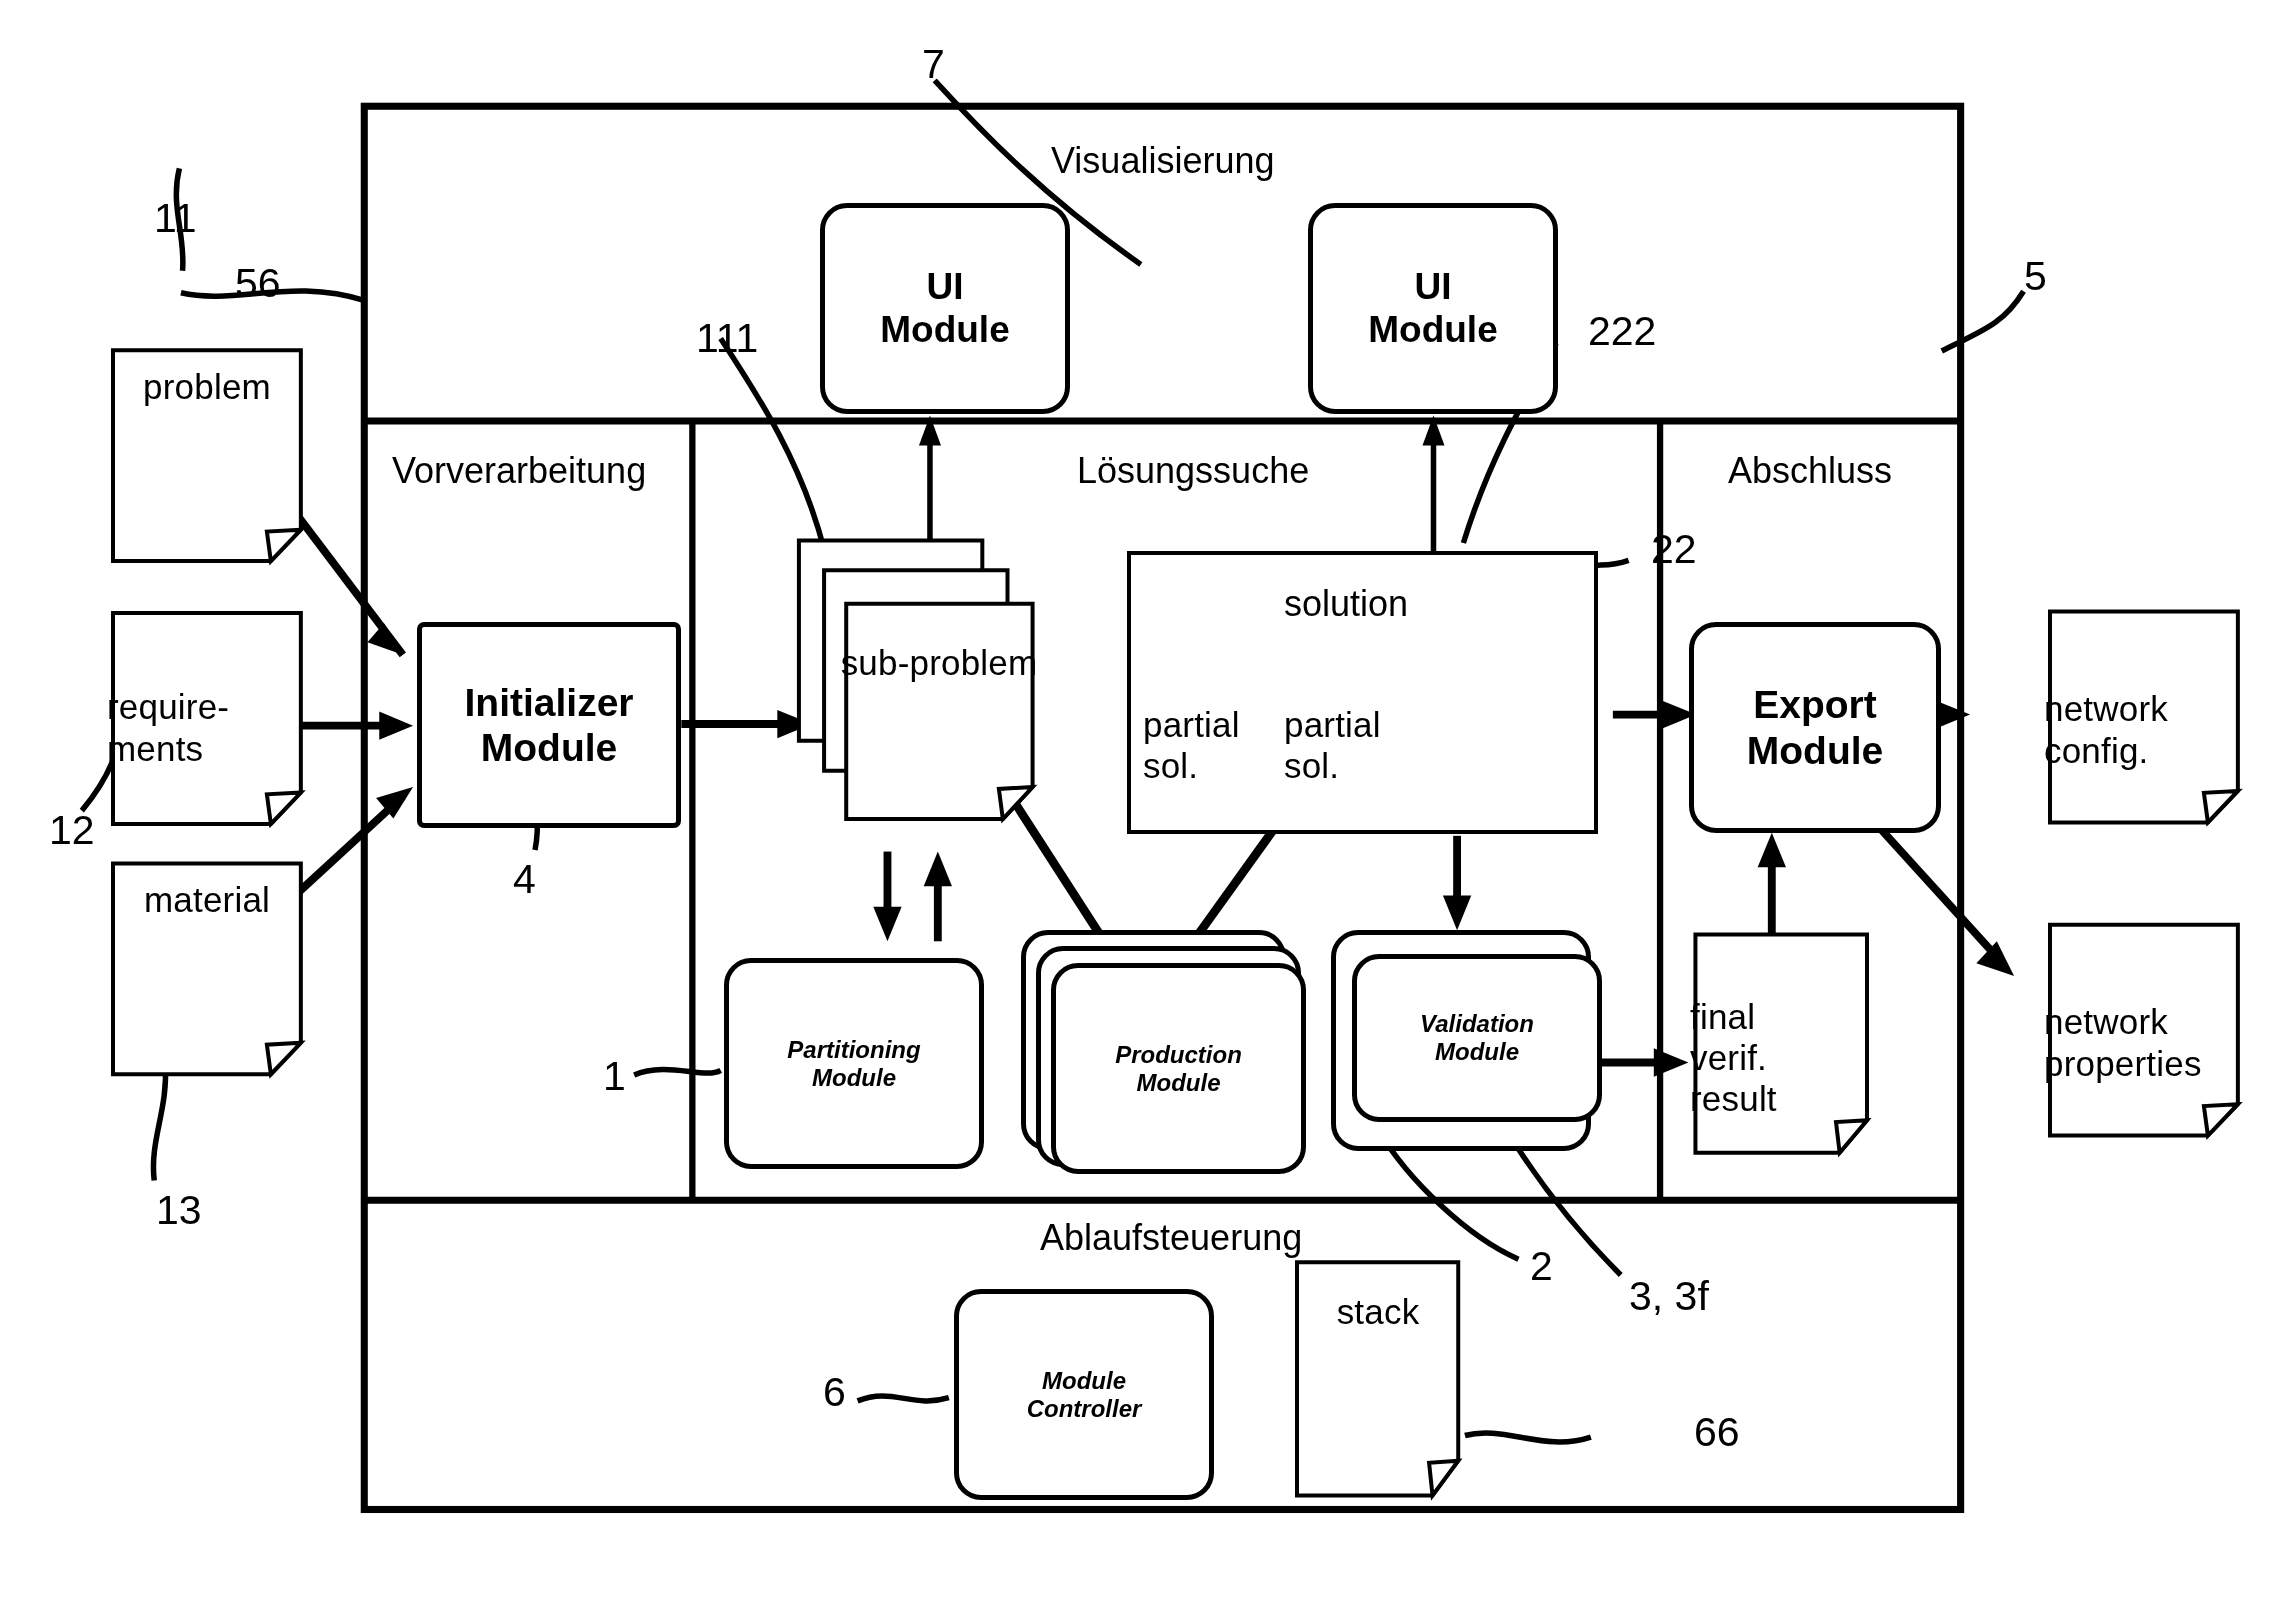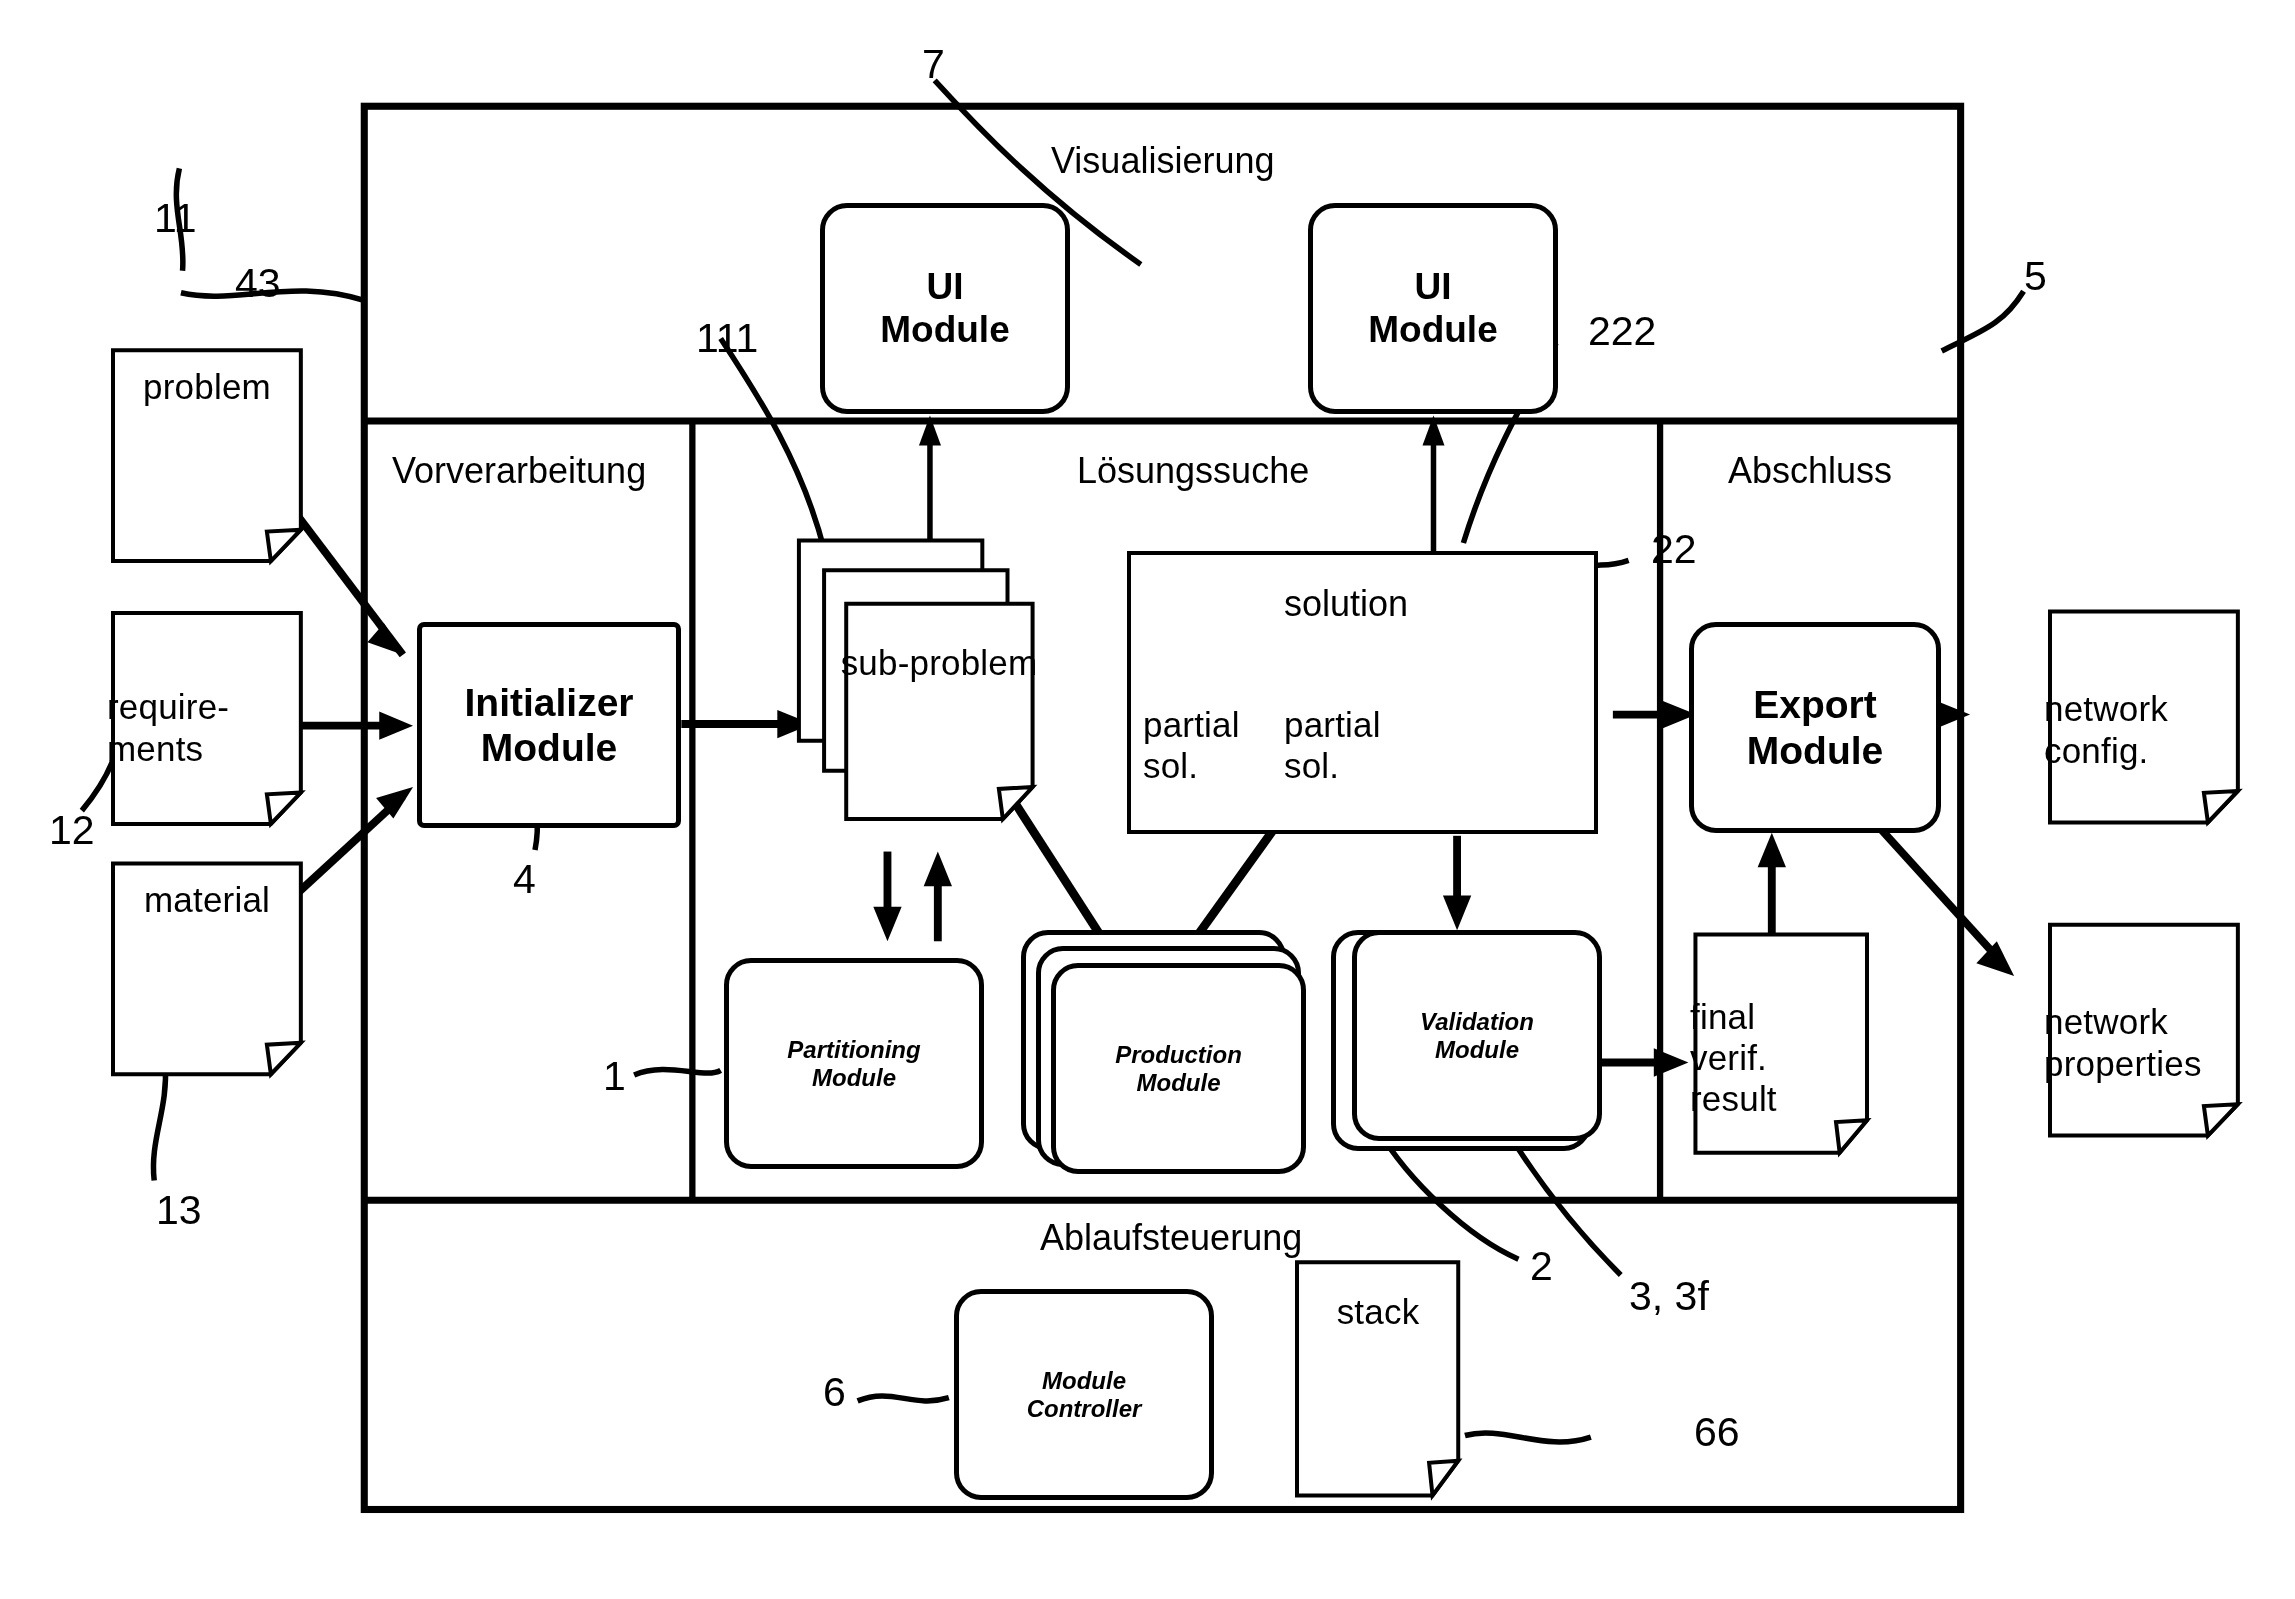--- a/index.html
+++ b/index.html
@@ -268,37 +268,37 @@
   </div>
 
   <div class="stackghost" style="left:1021px;top:930px;width:255px;height:211px;"></div>
   <div class="stackghost" style="left:1036px;top:946px;width:255px;height:211px;"></div>
   <div class="node mod sm" style="left:1051px;top:963px;width:255px;height:211px;flex-direction:column;">
     <span>Production</span>
     <span>Module</span>
   </div>
 
   <div class="stackghost" style="left:1331px;top:930px;width:250px;height:211px;"></div>
-  <div class="node mod sm" style="left:1352px;top:930px;width:250px;height:211px;flex-direction:column;">
+  <div class="node mod sm" style="left:1352px;top:954px;width:250px;height:168px;flex-direction:column;">
     <span>Validation</span>
     <span>Module</span>
   </div>
 
   <div class="node mod lg" style="left:1689px;top:622px;width:252px;height:211px;flex-direction:column;">
     <span>Export</span>
     <span>Module</span>
   </div>
 
   <div class="node mod sm" style="left:954px;top:1289px;width:260px;height:211px;flex-direction:column;">
     <span>Module</span>
     <span>Controller</span>
   </div>
 
   <div class="txt refnum" style="left:154px;top:195px;">11</div>
-  <div class="txt refnum" style="left:235px;top:260px;">43</div>
+  <div class="txt refnum" style="left:235px;top:260px;">56</div>
   <div class="txt refnum" style="left:49px;top:807px;">12</div>
   <div class="txt refnum" style="left:156px;top:1187px;">13</div>
   <div class="txt refnum" style="left:922px;top:41px;">7</div>
   <div class="txt refnum" style="left:696px;top:315px;">111</div>
   <div class="txt refnum" style="left:1588px;top:308px;">222</div>
   <div class="txt refnum" style="left:1651px;top:526px;">22</div>
   <div class="txt refnum" style="left:2024px;top:253px;">5</div>
   <div class="txt refnum" style="left:513px;top:856px;">4</div>
   <div class="txt refnum" style="left:603px;top:1053px;">1</div>
   <div class="txt refnum" style="left:1530px;top:1243px;">2</div>

